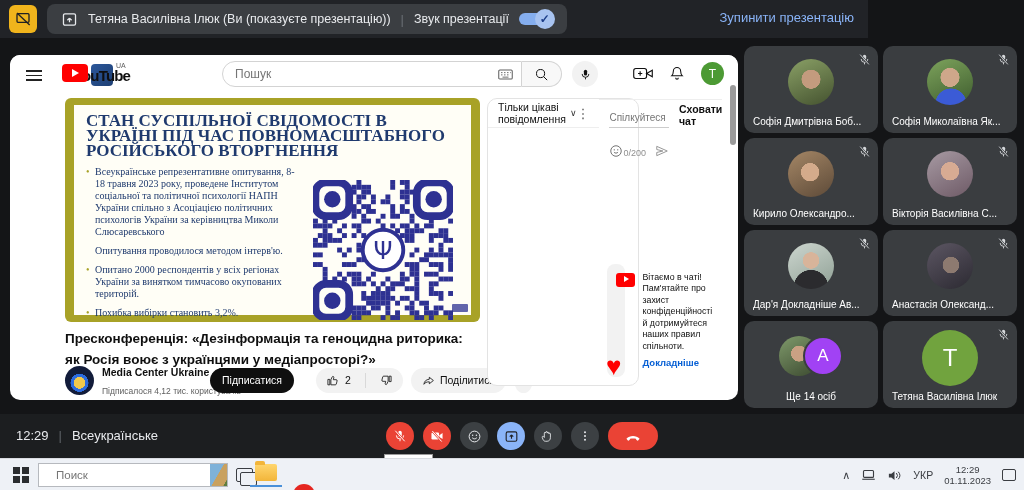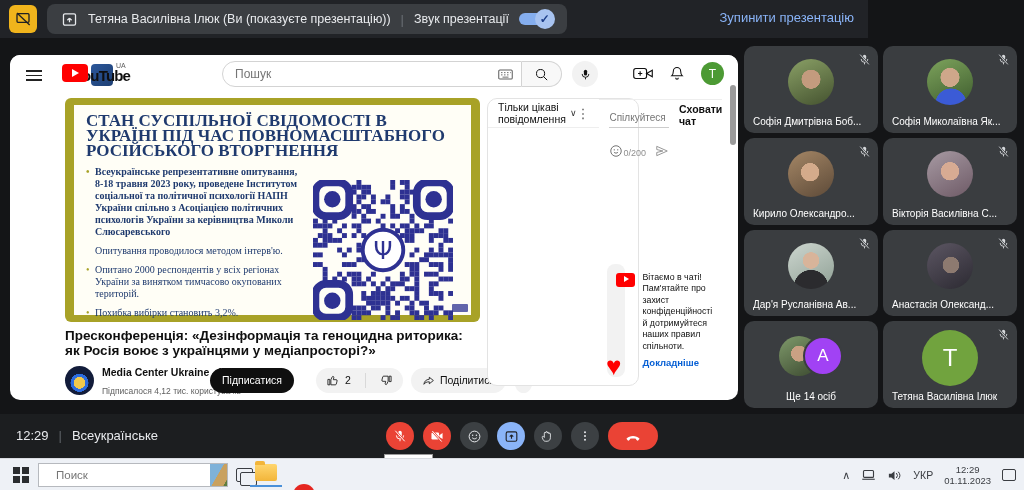--- a/index.html
+++ b/index.html
@@ -37,26 +37,26 @@
   
   .player { position:absolute; left:55px; top:43px; width:415px; height:224px; background:#a8a227; border-radius:6px; padding:7px 9px; }
   .slide { width:100%; height:100%; background:#fffef6; padding:8px 12px 6px; position:relative; }
   .slide-title { font-family:"Liberation Serif",serif; font-weight:bold; color:#1f3a6e; font-size:17px; line-height:15px; }
   .slide-body { display:flex; margin-top:8px; gap:8px; }
   .slide-bullets { width:57%; font-family:"Liberation Serif",serif; color:#1f3a6e; font-size:10px; line-height:12px; list-style:none; }
   .slide-bullets li { position:relative; padding-left:9px; margin-bottom:7px; }
   .slide-bullets li::before { content:"•"; position:absolute; left:0; top:0; color:#a8a227; }
   .slide-bullets li.nomark { padding-left:9px; }
   .slide-bullets li.nomark::before { content:""; }
-  .slide-bullets li.b0 { font-weight:bold; }
+  .slide-bullets li.b0 { font-weight:normal; }
   .qr-wrap { width:41%; display:flex; align-items:flex-start; justify-content:center; padding-top:14px; position:relative; }
   .slide-corner { position:absolute; right:3px; bottom:3px; width:16px; height:8px; background:#2e3192; opacity:.75; border-radius:1px; }
 
   
-  .vtitle { position:absolute; left:55px; top:273px; width:410px; color:#0f0f0f; font-size:13.5px; font-weight:bold; line-height:15px; }
+  .vtitle { position:absolute; left:55px; top:273px; width:410px; color:#0f0f0f; font-size:13.5px; font-weight:bold; line-height:21px; }
   .chrow { position:absolute; left:55px; top:310px; width:415px; height:30px; display:flex; align-items:center; }
   .ch-avatar { width:29px; height:29px; border-radius:50%; background:radial-gradient(circle at 50% 58%, #f2c94c 0 26%, #2d6cdf 27% 40%, #121c3a 41%); flex:none; }
   .ch-meta { margin-left:8px; width:102px; }
   .ch-name { font-size:10.5px; font-weight:bold; color:#0f0f0f; white-space:nowrap; overflow:hidden; }
   .ch-subs { font-size:8.5px; color:#606060; white-space:nowrap; overflow:hidden; }
   .subscribe { margin-left:6px; height:25px; padding:0 12px; border-radius:13px; background:#0f0f0f; color:#fff; font-size:10.5px; display:flex; align-items:center; }
   .pillbtn { height:25px; background:#f2f2f2; border-radius:13px; display:flex; align-items:center; font-size:10.5px; color:#0f0f0f; }
   .likes { margin-left:22px; padding:0 10px; gap:6px; }
   .likes .div { width:1px; height:15px; background:#d9d9d9; margin:0 8px; }
   .share { margin-left:8px; padding:0 11px; gap:5px; }
@@ -597,21 +597,21 @@
   <div class="tile">
     <span class="ava av4"></span>
     <span class="mic">
         <svg width="13" height="13" viewBox="0 0 24 24">
           <rect x="9" y="3" width="6" height="11" rx="3" fill="currentColor"></rect>
           <path d="M5.8 11a6.2 6.2 0 0 0 12.4 0M12 17.5V21" fill="none" stroke="currentColor" stroke-width="1.7"></path>
           <path d="M4 3l16 18" stroke="#3a3d40" stroke-width="3.6"></path>
           <path d="M4 3l16 18" stroke="currentColor" stroke-width="1.7"></path>
         </svg>
       </span>
-    <span class="name">Дар'я Русланівна Ав...</span>
+    <span class="name">Дар'я Докладніше Ав...</span>
   </div>
   <div class="tile">
     <span class="ava av5"></span>
     <span class="mic">
         <svg width="13" height="13" viewBox="0 0 24 24">
           <rect x="9" y="3" width="6" height="11" rx="3" fill="currentColor"></rect>
           <path d="M5.8 11a6.2 6.2 0 0 0 12.4 0M12 17.5V21" fill="none" stroke="currentColor" stroke-width="1.7"></path>
           <path d="M4 3l16 18" stroke="#3a3d40" stroke-width="3.6"></path>
           <path d="M4 3l16 18" stroke="currentColor" stroke-width="1.7"></path>
         </svg>

